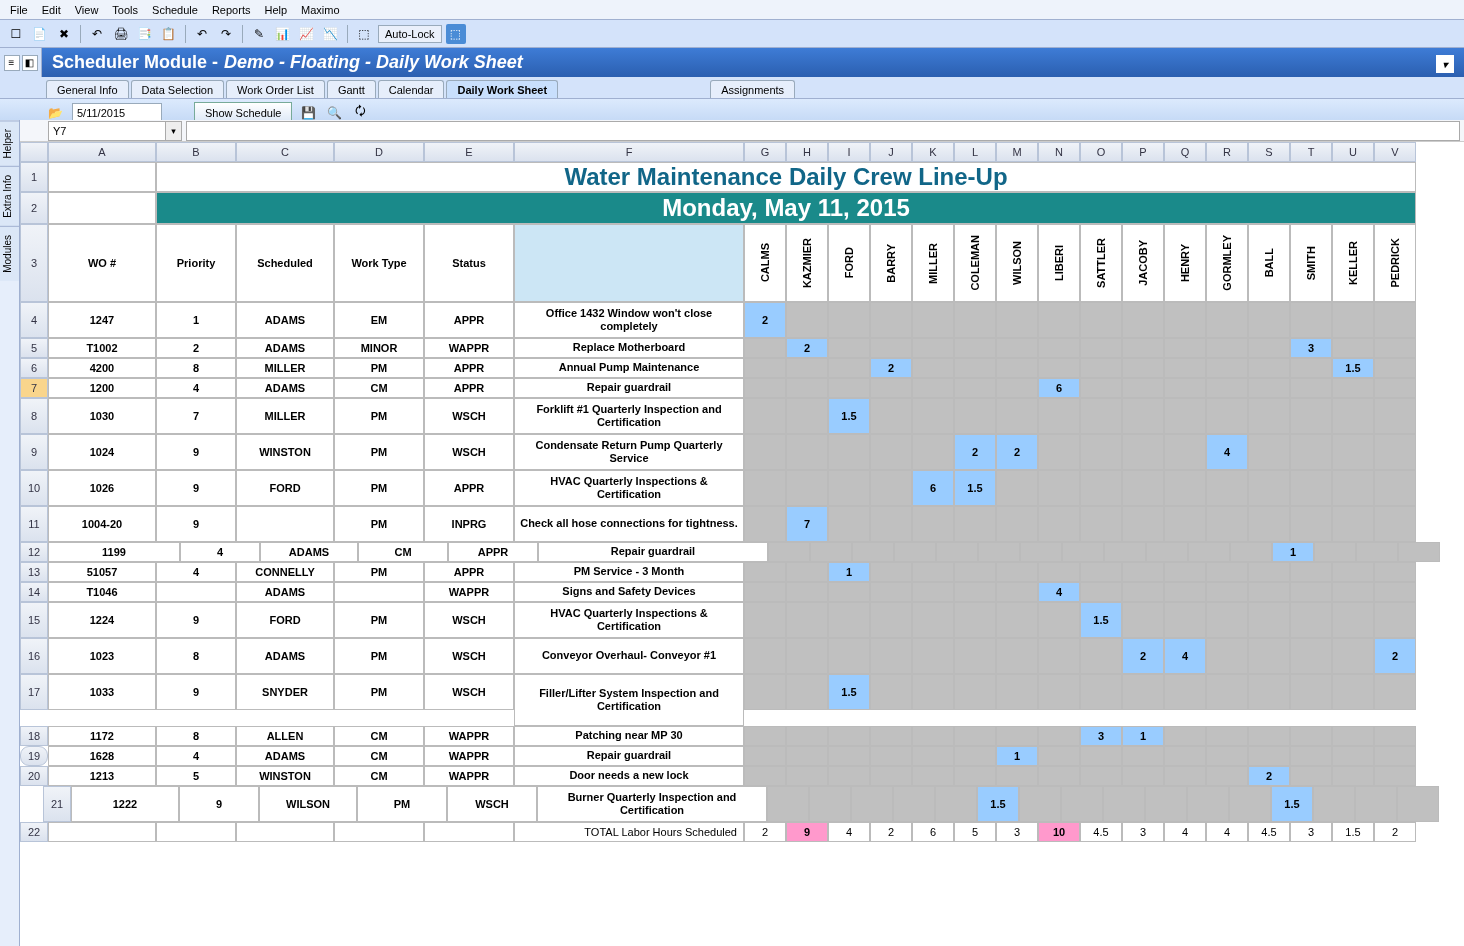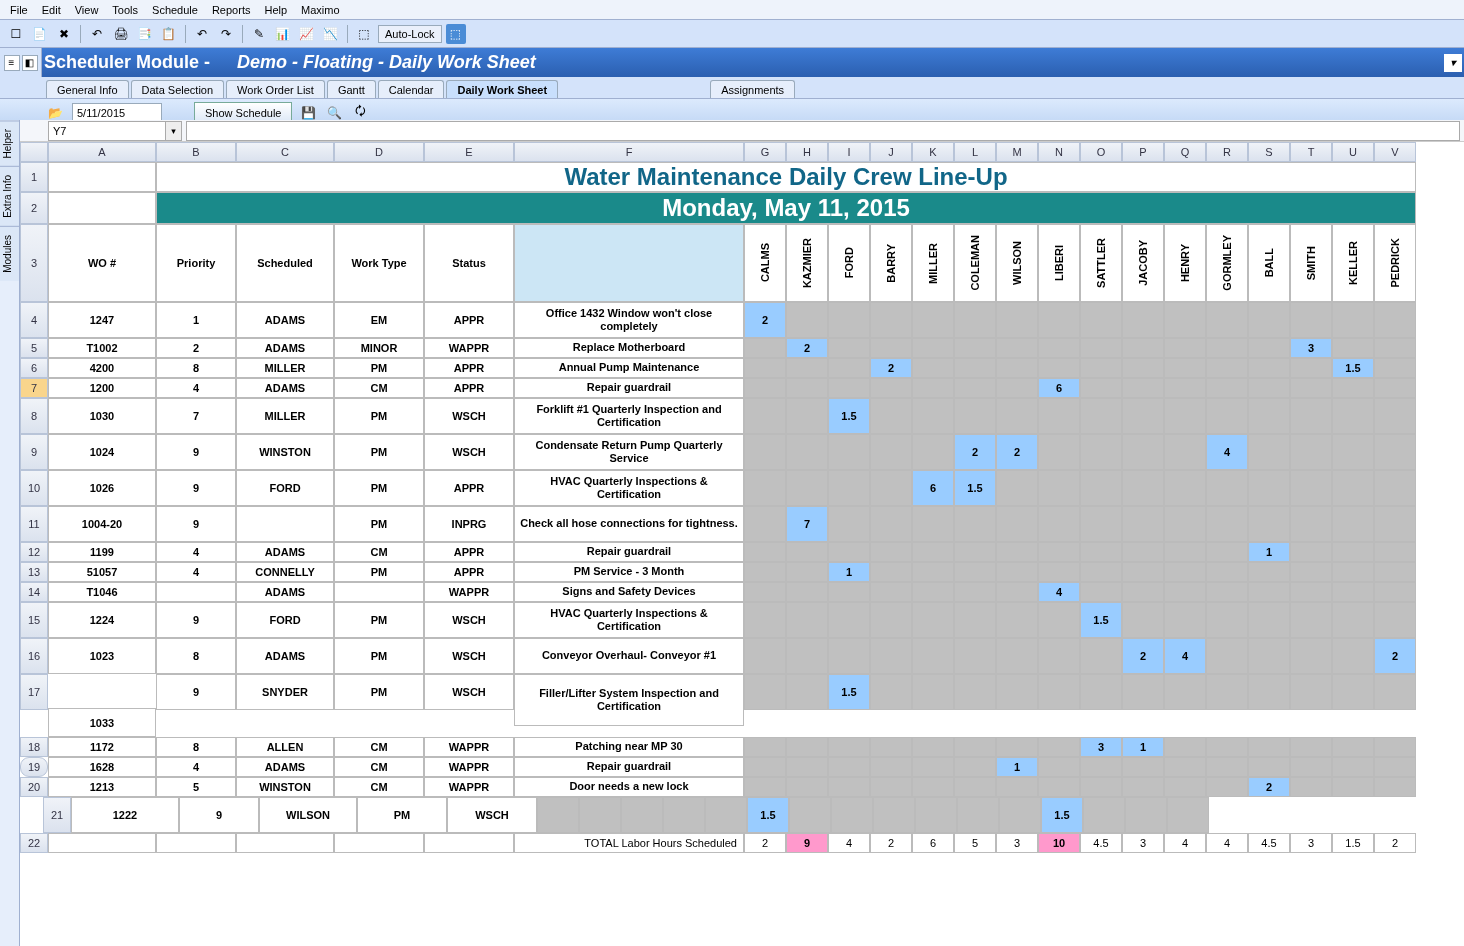--- a/index.html
+++ b/index.html
@@ -6,21 +6,21 @@
 body { font-family: Tahoma, Arial, sans-serif; font-size: 11px; background: #fff; overflow: hidden; }
 .menubar { background: #eef3fb; border-bottom: 1px solid #a0b0d0; height: 20px; display: flex; align-items: center; padding: 0 4px; gap: 2px; }
 .menubar span { padding: 2px 6px; cursor: pointer; }
 .toolbar { background: #d4e3fa; border-bottom: 1px solid #a0b0d0; height: 28px; display: flex; align-items: center; padding: 2px 6px; gap: 4px; }
 .toolbar .tbtn { width: 20px; height: 20px; display: inline-flex; align-items: center; justify-content: center; cursor: pointer; border: 1px solid transparent; border-radius: 2px; font-size: 12px; }
 .toolbar .sep { width: 1px; height: 18px; background: #9ab; margin: 0 2px; }
 .autolock { padding: 2px 6px; border: 1px solid #9ab; background: #eaf0fb; cursor: pointer; font-size: 11px; }
 .module-title-row { display: flex; align-items: stretch; }
 .module-left-controls { width: 42px; background: #d4e3fa; border-right: 1px solid #a0b0d0; display:flex; align-items:center; justify-content:center; gap:2px; }
 .module-left-controls .lc { width:16px; height:16px; border:1px solid #9ab; background:#fff; font-size:10px; display:flex; align-items:center; justify-content:center; }
-.module-title { flex: 1; background: linear-gradient(#3e7cd6, #2b5fb0); color: #fff; font-size: 18px; font-weight: bold; font-style: italic; padding: 4px 2px; display: flex; align-items: center; gap: 21px; }
+.module-title { flex: 1; background: linear-gradient(#3e7cd6, #2b5fb0); color: #fff; font-size: 18px; font-weight: bold; font-style: italic; padding: 4px 10px; display: flex; align-items: flex-end; }
 .module-title .mod-name { font-style: normal; font-weight: bold; margin-right: 6px; }
 .module-title .dd { margin-left: auto; width:18px; height:18px; background:#fff; color:#000; display:flex;align-items:center;justify-content:center;font-size:10px; }
 .tabs-row { background: #d4e3fa; border-bottom: 1px solid #a0b0d0; height: 22px; display: flex; align-items:flex-end; padding-left: 46px; gap:0; }
 .tab { padding: 3px 10px 2px; border: 1px solid #9ab; border-bottom: none; background: #e6eefb; font-size: 11px; cursor:pointer; margin-right:2px; border-radius: 3px 3px 0 0; }
 .tab.active { background: #c8dffc; font-weight: bold; }
 .tab.far { margin-left: 150px; }
 .sched-bar { background: linear-gradient(#dceafd, #c0d6f4); border-bottom: 1px solid #a0b0d0; height: 28px; display:flex; align-items:center; padding-left:46px; gap:6px; }
 .sched-bar .fld { height:20px; border:1px solid #9ab; background:#fff; padding:1px 4px; font-size:11px; width:90px; }
 .sched-bar .btn { height:22px; padding:2px 10px; border:1px solid #7a9; background:linear-gradient(#fff,#dbe7f7); cursor:pointer; font-size:11px; }
 .sched-bar .ic { width:20px;height:20px;display:inline-flex;align-items:center;justify-content:center;border:1px solid transparent;cursor:pointer;font-size:12px; }
@@ -421,21 +421,21 @@
             <div class="cell gray" style="width: 42px; height: 36px; text-align: center;"></div>
             <div class="cell gray" style="width: 42px; height: 36px; text-align: center;"></div>
             <div class="cell gray" style="width: 42px; height: 36px; text-align: center;"></div>
             <div class="cell gray" style="width: 42px; height: 36px; text-align: center;"></div>
             <div class="cell gray" style="width: 42px; height: 36px; text-align: center;"></div>
             <div class="cell gray" style="width: 42px; height: 36px; text-align: center;"></div>
             <div class="cell gray" style="width: 42px; height: 36px; text-align: center;"></div>
           </div>
           <div class="row">
             <div class="rowh" style="height: 20px;">12</div>
-            <div class="cell hdr bold" style="width: 108px; height: 20px; text-align: center;">1199</div>
+            <div class="cell hdr bold" style="width: 132px; height: 20px; text-align: center;">1199</div>
             <div class="cell hdr bold" style="width: 80px; height: 20px; text-align: center;">4</div>
             <div class="cell hdr bold" style="width: 98px; height: 20px; text-align: center;">ADAMS</div>
             <div class="cell hdr bold" style="width: 90px; height: 20px; text-align: center;">CM</div>
             <div class="cell hdr bold" style="width: 90px; height: 20px; text-align: center;">APPR</div>
             <div class="cell hdr bold" style="width: 230px; height: 20px; text-align: center; white-space: normal; line-height: 1.2;">Repair guardrail</div>
             <div class="cell gray" style="width: 42px; height: 20px; text-align: center;"></div>
             <div class="cell gray" style="width: 42px; height: 20px; text-align: center;"></div>
             <div class="cell gray" style="width: 42px; height: 20px; text-align: center;"></div>
             <div class="cell gray" style="width: 42px; height: 20px; text-align: center;"></div>
             <div class="cell gray" style="width: 42px; height: 20px; text-align: center;"></div>
@@ -546,21 +546,21 @@
             <div class="cell blue bold" style="width: 42px; height: 36px; text-align: center;">2</div>
             <div class="cell blue bold" style="width: 42px; height: 36px; text-align: center;">4</div>
             <div class="cell gray" style="width: 42px; height: 36px; text-align: center;"></div>
             <div class="cell gray" style="width: 42px; height: 36px; text-align: center;"></div>
             <div class="cell gray" style="width: 42px; height: 36px; text-align: center;"></div>
             <div class="cell gray" style="width: 42px; height: 36px; text-align: center;"></div>
             <div class="cell blue bold" style="width: 42px; height: 36px; text-align: center;">2</div>
           </div>
           <div class="row">
             <div class="rowh" style="height: 36px;">17</div>
-            <div class="cell hdr bold" style="width: 108px; height: 29px; text-align: center; margin-top: 34px;">1033</div>
+            <div class="cell hdr bold" style="width: 108px; height: 36px; text-align: center;">1033</div>
             <div class="cell hdr bold" style="width: 80px; height: 36px; text-align: center;">9</div>
             <div class="cell hdr bold" style="width: 98px; height: 36px; text-align: center;">SNYDER</div>
             <div class="cell hdr bold" style="width: 90px; height: 36px; text-align: center;">PM</div>
             <div class="cell hdr bold" style="width: 90px; height: 36px; text-align: center;">WSCH</div>
             <div class="cell hdr bold" style="width: 230px; height: 52px; text-align: center; white-space: normal; line-height: 1.2;">Filler/Lifter System Inspection and Certification</div>
             <div class="cell gray" style="width: 42px; height: 36px; text-align: center;"></div>
             <div class="cell gray" style="width: 42px; height: 36px; text-align: center;"></div>
             <div class="cell blue bold" style="width: 42px; height: 36px; text-align: center;">1.5</div>
             <div class="cell gray" style="width: 42px; height: 36px; text-align: center;"></div>
             <div class="cell gray" style="width: 42px; height: 36px; text-align: center;"></div>
@@ -651,20 +651,21 @@
             <div class="cell gray" style="width: 42px; height: 20px; text-align: center;"></div>
             <div class="cell gray" style="width: 42px; height: 20px; text-align: center;"></div>
           </div>
           <div class="row">
             <div class="rowh" style="height: 36px; margin-left: 23px;">21</div>
             <div class="cell hdr bold" style="width: 108px; height: 36px; text-align: center;">1222</div>
             <div class="cell hdr bold" style="width: 80px; height: 36px; text-align: center;">9</div>
             <div class="cell hdr bold" style="width: 98px; height: 36px; text-align: center;">WILSON</div>
             <div class="cell hdr bold" style="width: 90px; height: 36px; text-align: center;">PM</div>
             <div class="cell hdr bold" style="width: 90px; height: 36px; text-align: center;">WSCH</div>
+            <div class="cell hdr bold" style="width: 230px; height: 36px; text-align: center; white-space: normal; line-height: 1.2;">Burner Quarterly Inspection and Certification</div>
             <div class="cell gray" style="width: 42px; height: 36px; text-align: center;"></div>
             <div class="cell gray" style="width: 42px; height: 36px; text-align: center;"></div>
             <div class="cell gray" style="width: 42px; height: 36px; text-align: center;"></div>
             <div class="cell gray" style="width: 42px; height: 36px; text-align: center;"></div>
             <div class="cell gray" style="width: 42px; height: 36px; text-align: center;"></div>
             <div class="cell blue bold" style="width: 42px; height: 36px; text-align: center;">1.5</div>
             <div class="cell gray" style="width: 42px; height: 36px; text-align: center;"></div>
             <div class="cell gray" style="width: 42px; height: 36px; text-align: center;"></div>
             <div class="cell gray" style="width: 42px; height: 36px; text-align: center;"></div>
             <div class="cell gray" style="width: 42px; height: 36px; text-align: center;"></div>

